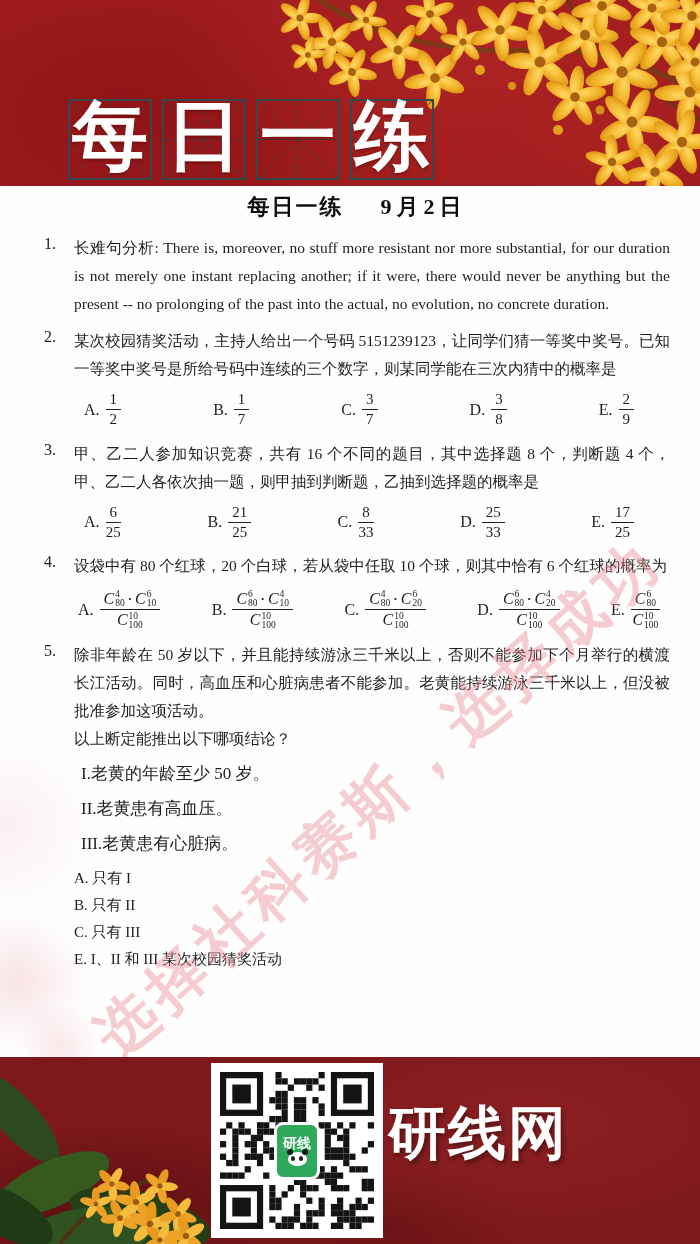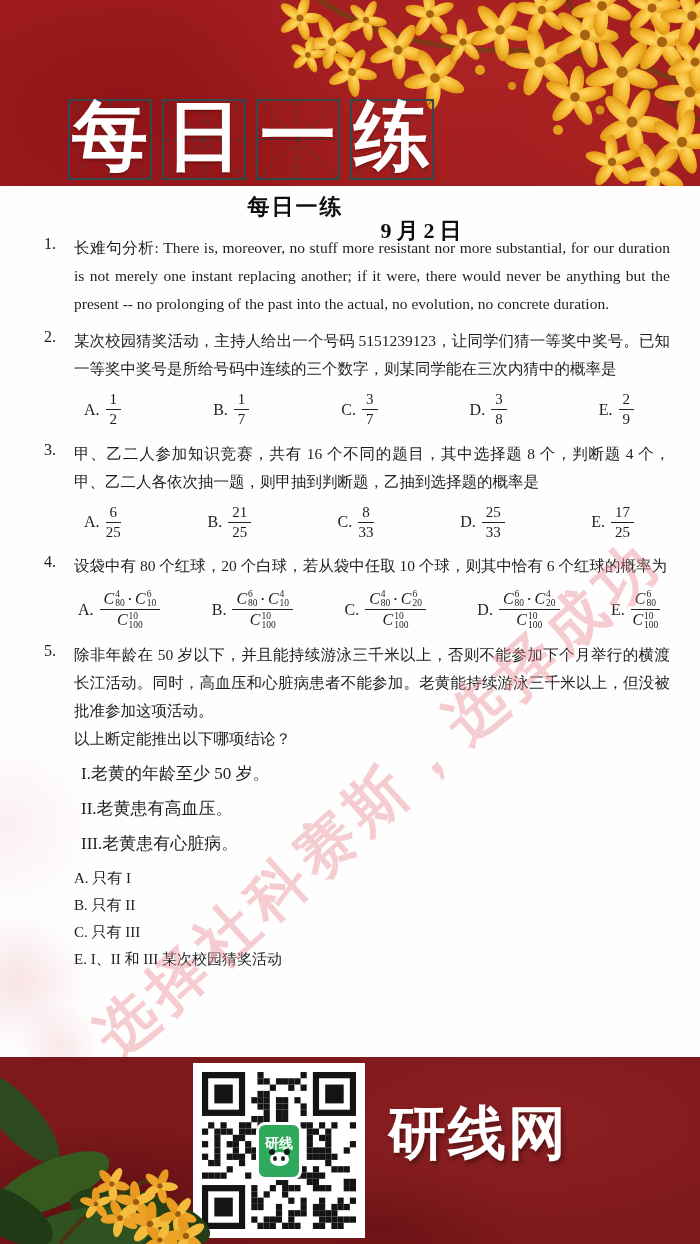--- a/index.html
+++ b/index.html
@@ -25,21 +25,21 @@
 
   
   .content{position:absolute;top:186px;left:0;width:700px;height:871px;box-sizing:border-box;
     padding:6px 30px 0 44px;background:#fefefe;overflow:hidden;
     background-image:
       radial-gradient(circle 100px at 18px 795px, rgba(244,205,210,.55), transparent 70%),
       radial-gradient(circle 130px at 8px 640px, rgba(247,218,221,.4), transparent 70%),
       radial-gradient(circle 60px at 60px 860px, rgba(243,203,208,.45), transparent 70%);}
   .subtitle{display:flex;justify-content:center;gap:37px;height:26px;margin-bottom:16px;
     font-weight:bold;font-size:22px;color:#0e0e0e;letter-spacing:2px;}
-  .subtitle .d{letter-spacing:5px;margin-top:24px;}
+  .subtitle .d{letter-spacing:5px;}
 
   .q{display:flex;margin-bottom:9px;color:#1d1d1d;}
   .qnum{flex:0 0 30px;font-size:16px;padding-top:1px;}
   .qbody{flex:1;min-width:0;}
   .qtext{margin:0;font-size:15.5px;line-height:28px;text-align:justify;}
   .subq{margin:0;font-size:15.5px;line-height:28px;}
   .stline{margin:7px;font-size:17px;line-height:28px;}
   .optline{margin:0;font-size:15px;line-height:27px;}
 
   .optrow{display:flex;justify-content:space-between;align-items:center;padding:8px 36px 2px 10px;}
@@ -58,21 +58,21 @@
   .watermark{position:absolute;left:105px;top:1005px;transform:rotate(-42deg);transform-origin:0 50%;
     font-size:60px;font-weight:bold;letter-spacing:7px;white-space:nowrap;z-index:3;pointer-events:none;
     color:rgba(233,138,148,.42);font-family:"Liberation Sans",sans-serif;}
 
   
   .footer{position:absolute;left:0;bottom:0;width:700px;height:187px;z-index:5;background-color:#7d181b;
     background-image:
       radial-gradient(ellipse 420px 170px at 75% 35%, rgba(150,36,38,.65), transparent 72%),
       radial-gradient(ellipse 320px 130px at 15% 85%, rgba(84,12,14,.8), transparent 70%),
       radial-gradient(ellipse 200px 90px at 55% 90%, rgba(96,16,18,.6), transparent 70%);}
-  .qr-frame{position:absolute;left:193px;top:6px;width:172px;height:175px;background:#fff;
+  .qr-frame{position:absolute;left:211px;top:6px;width:172px;height:175px;background:#fff;
     padding:9px;box-sizing:border-box;}
   #qr-modules{width:100%;height:100%;display:block;}
   .qr-logo{position:absolute;left:50%;top:50%;transform:translate(-50%,-50%);width:46px;height:58px;
     background:#2fa95c;border:3px solid #fff;border-radius:9px;display:flex;flex-direction:column;
     align-items:center;justify-content:center;gap:2px;box-sizing:border-box;}
   .lg-text{color:#fff;font-size:14px;font-weight:bold;font-family:"Liberation Sans",sans-serif;line-height:1;}
   .panda{position:relative;width:19px;height:14px;background:#fff;border-radius:50% 50% 46% 46%;}
   .panda::before,.panda::after{content:"";position:absolute;top:-3px;width:6px;height:6px;background:#1b1b1b;border-radius:50%;}
   .panda::before{left:-1px;} .panda::after{right:-1px;}
   .panda .eyes{position:absolute;left:3.5px;top:4px;width:4px;height:5px;background:#1b1b1b;border-radius:50%;

